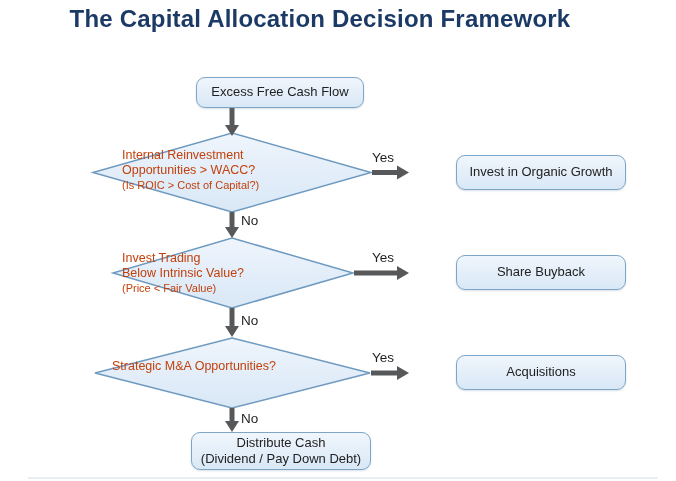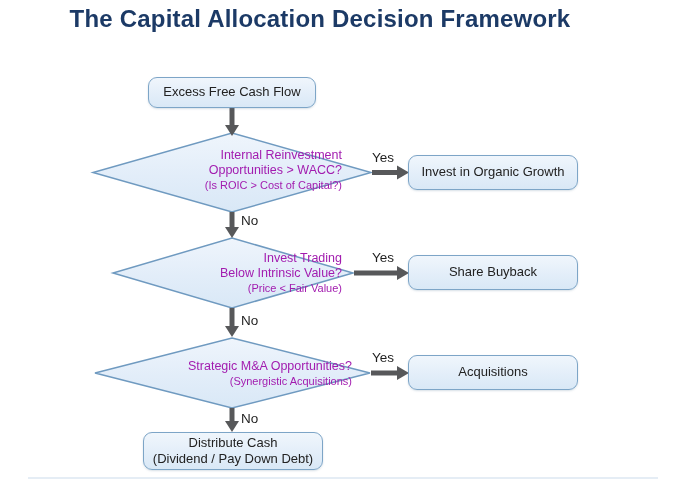--- a/index.html
+++ b/index.html
@@ -44,25 +44,26 @@
     background: linear-gradient(180deg, #f0f6fc 0%, #e3eef9 55%, #d9e8f6 100%);
     box-shadow: 0 1px 2px rgba(100,130,160,0.25);
     display: flex;
     flex-direction: column;
     align-items: center;
     justify-content: center;
     text-align: center;
     color: #222222;
     font-size: 13px;
     line-height: 1.25;
+    margin-left: 48px;
   }
   .diamond-text {
     position: absolute;
-    text-align: right;
-    color: #a21caf;
+    text-align: left;
+    color: #c2410c;
     font-size: 12.5px;
     line-height: 1.18;
   }
   .diamond-text .sub {
     font-size: 11px;
     display: block;
     margin-top: 1px;
   }
   .edge-label {
     position: absolute;
@@ -141,21 +142,20 @@
   </div>
 
   <div class="diamond-text" style="left:122px; top:251px; width:220px;">
     <span>Invest Trading</span><br>
     <span>Below Intrinsic Value?</span>
     <span class="sub">(Price &lt; Fair Value)</span>
   </div>
 
   <div class="diamond-text" style="left:112px; top:359px; width:240px;">
     <span>Strategic M&amp;A Opportunities?</span>
-    <span class="sub">(Synergistic Acquisitions)</span>
   </div>
 
   <span class="edge-label" style="left:372px; top:150px;">Yes</span>
   <span class="edge-label" style="left:241px; top:213px;">No</span>
   <span class="edge-label" style="left:372px; top:250px;">Yes</span>
   <span class="edge-label" style="left:241px; top:313px;">No</span>
   <span class="edge-label" style="left:372px; top:350px;">Yes</span>
   <span class="edge-label" style="left:241px; top:411px;">No</span>
 
   <div class="node-box" style="left:408px; top:155px; width:170px; height:35px;">

